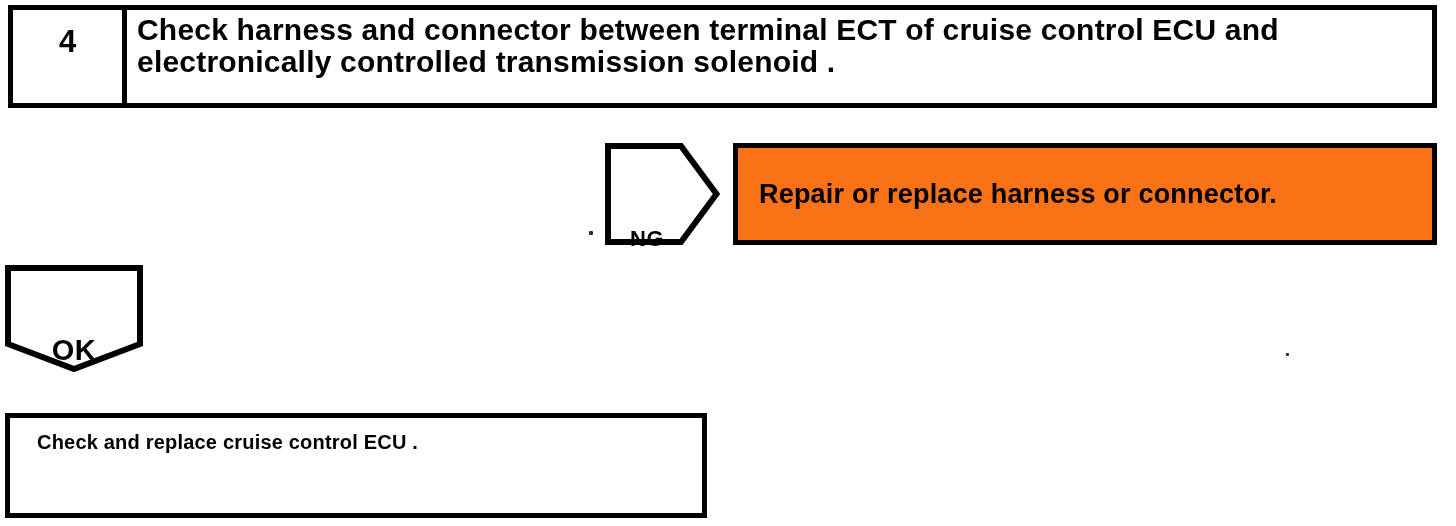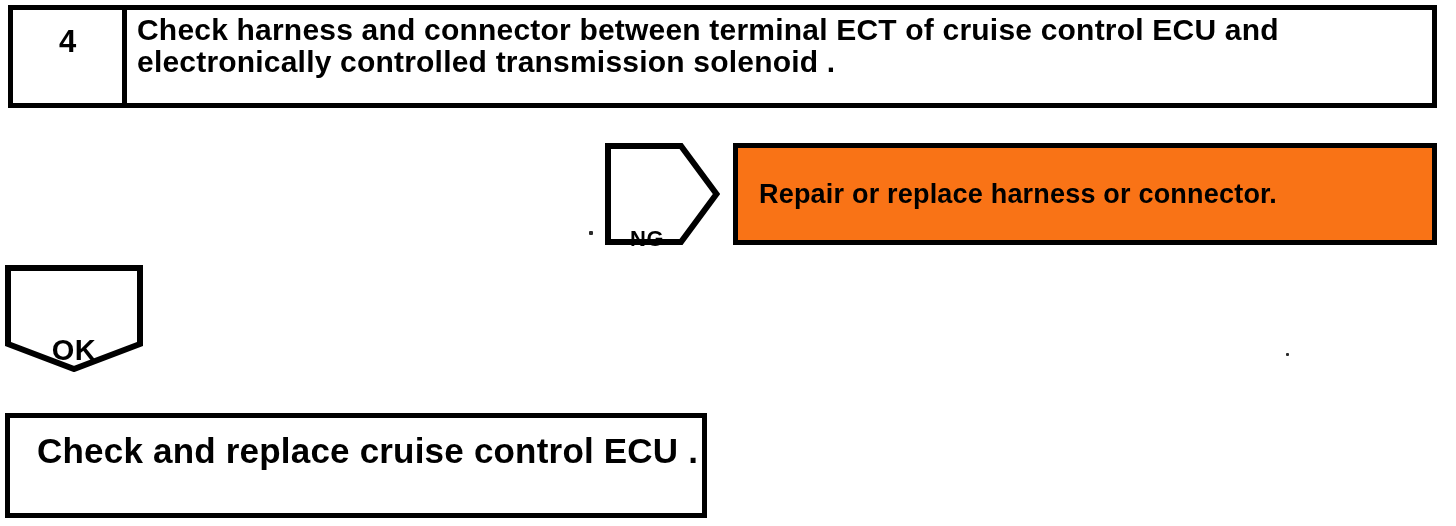--- a/index.html
+++ b/index.html
@@ -106,21 +106,21 @@
   }
   .end-box {
     position: absolute;
     left: 5px;
     top: 413px;
     width: 702px;
     height: 105px;
     border: 5px solid #000;
     box-sizing: border-box;
     padding: 13px 0 0 27px;
-    font-size: 35px;
+    font-size: 20px;
     font-weight: bold;
     background: #fff;
     letter-spacing: 0.2px;
   }
   .speck {
     position: absolute;
     width: 4px;
     height: 4px;
     background: #2a2a2a;
     border-radius: 1px;

